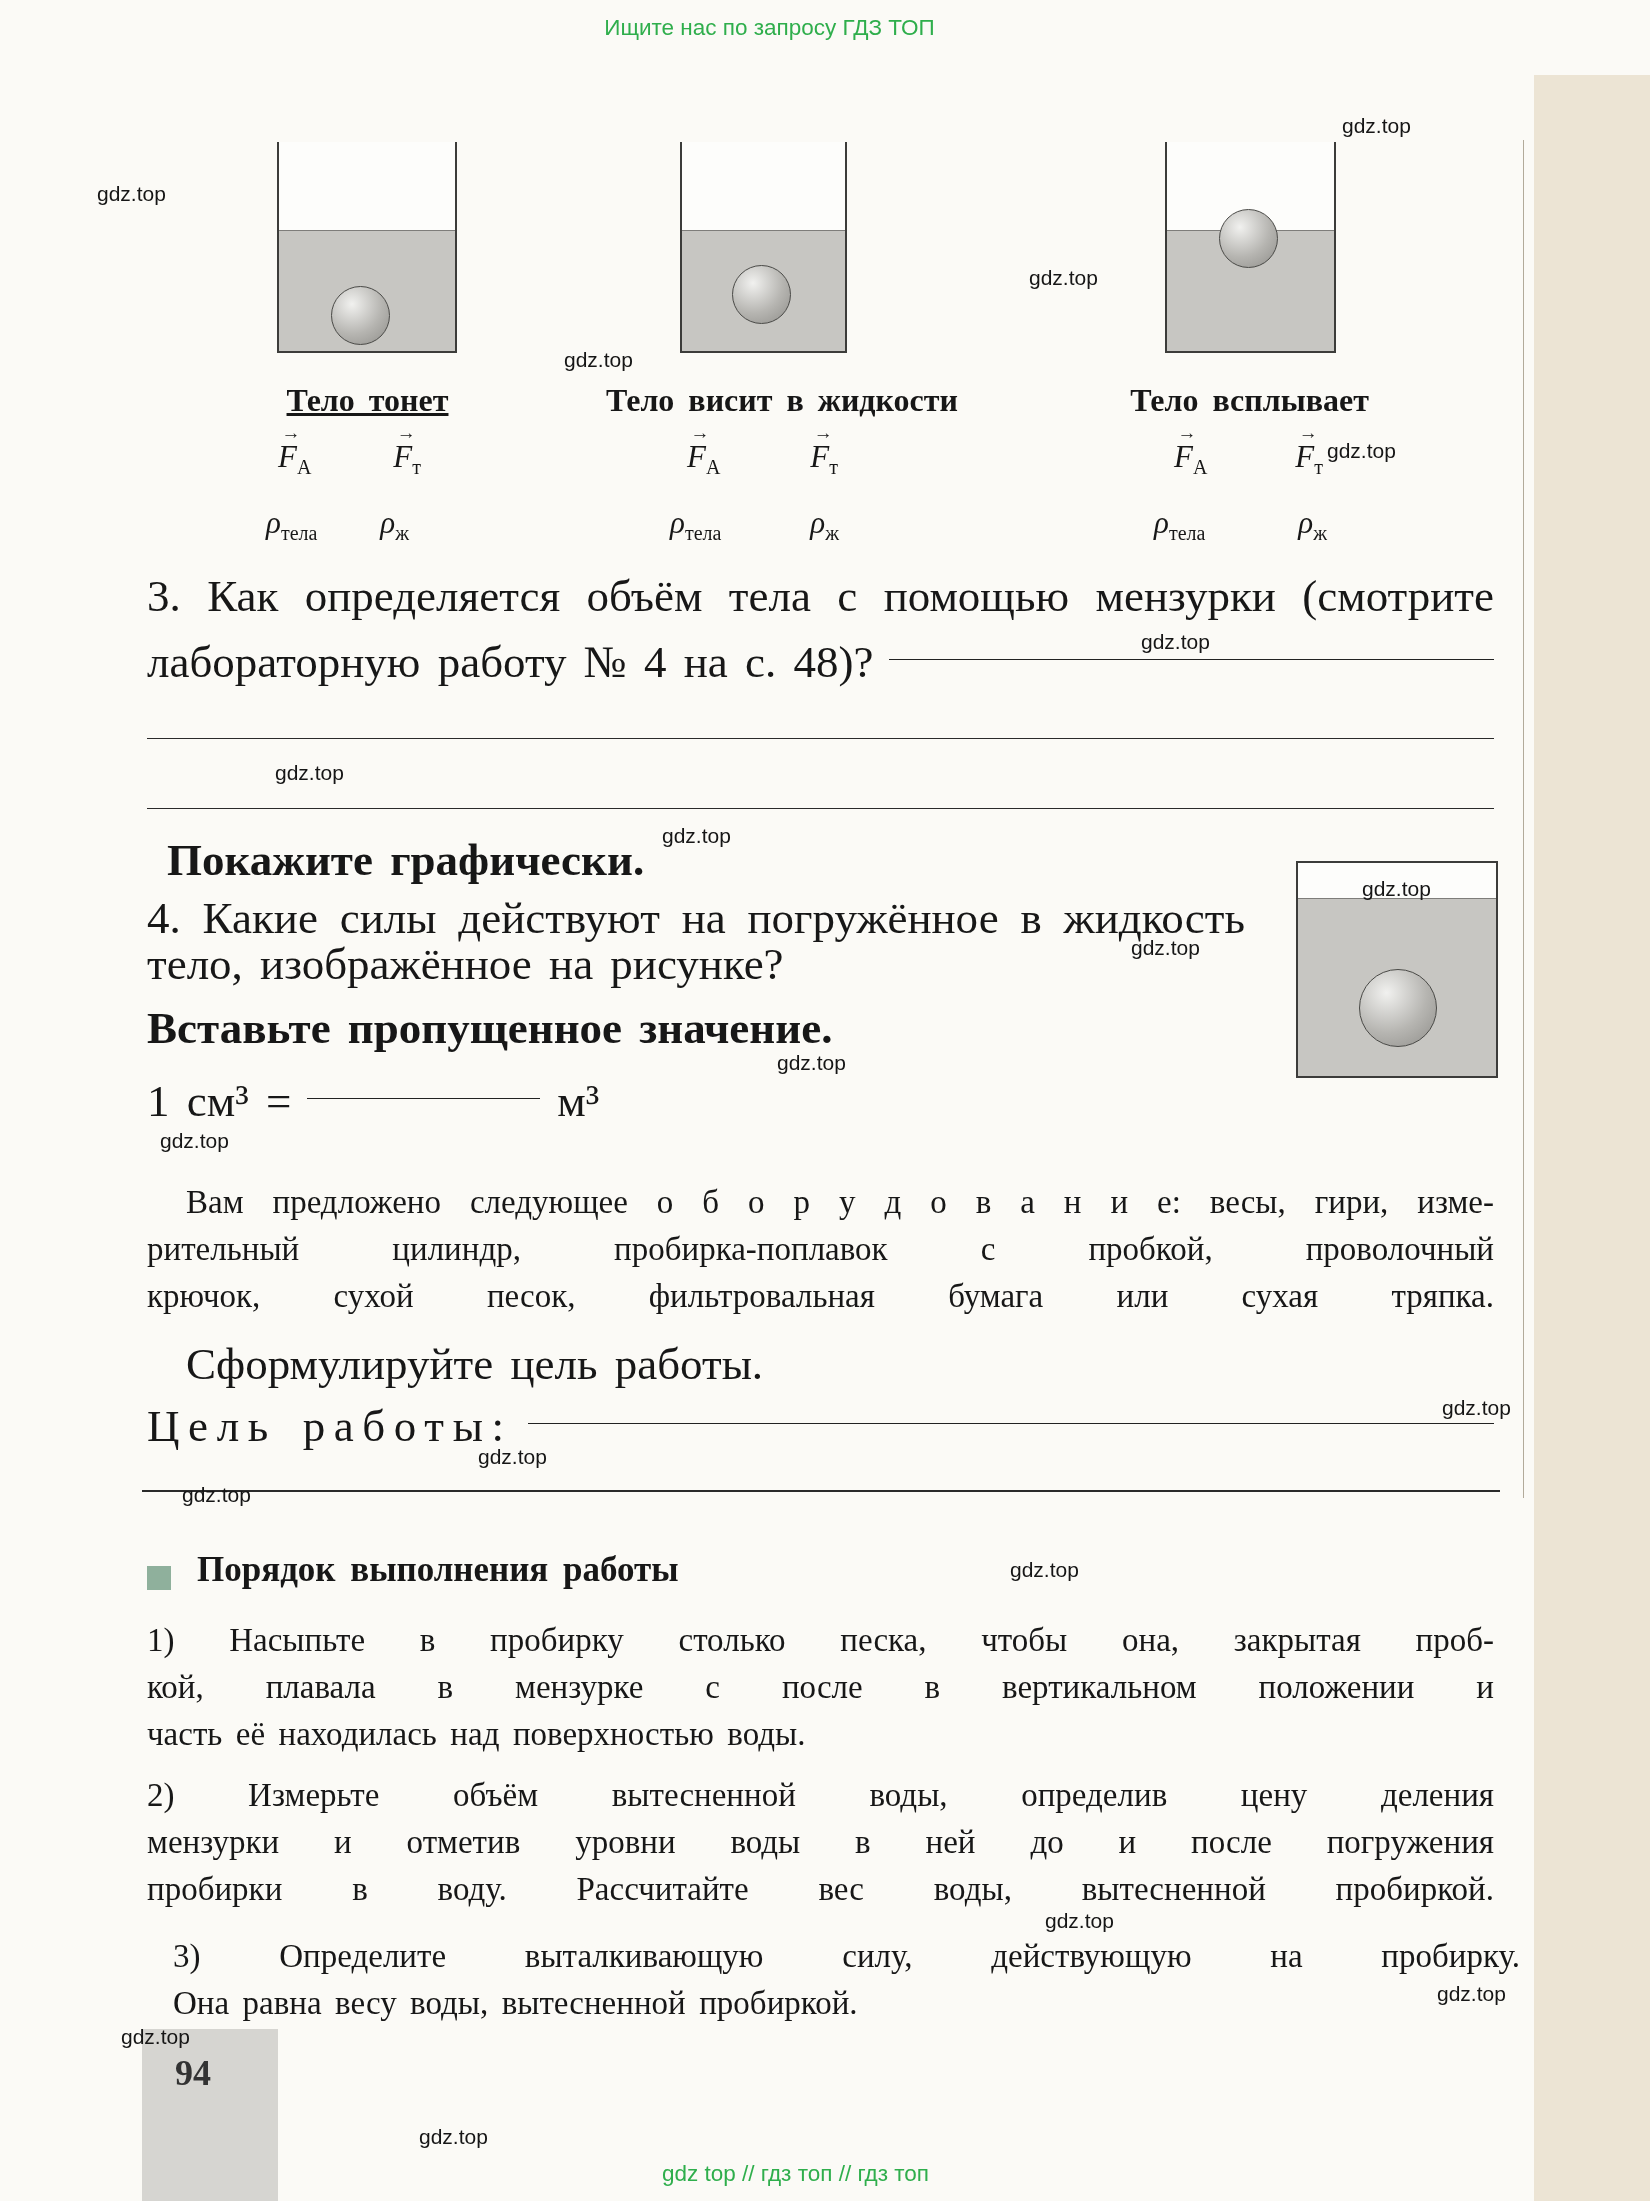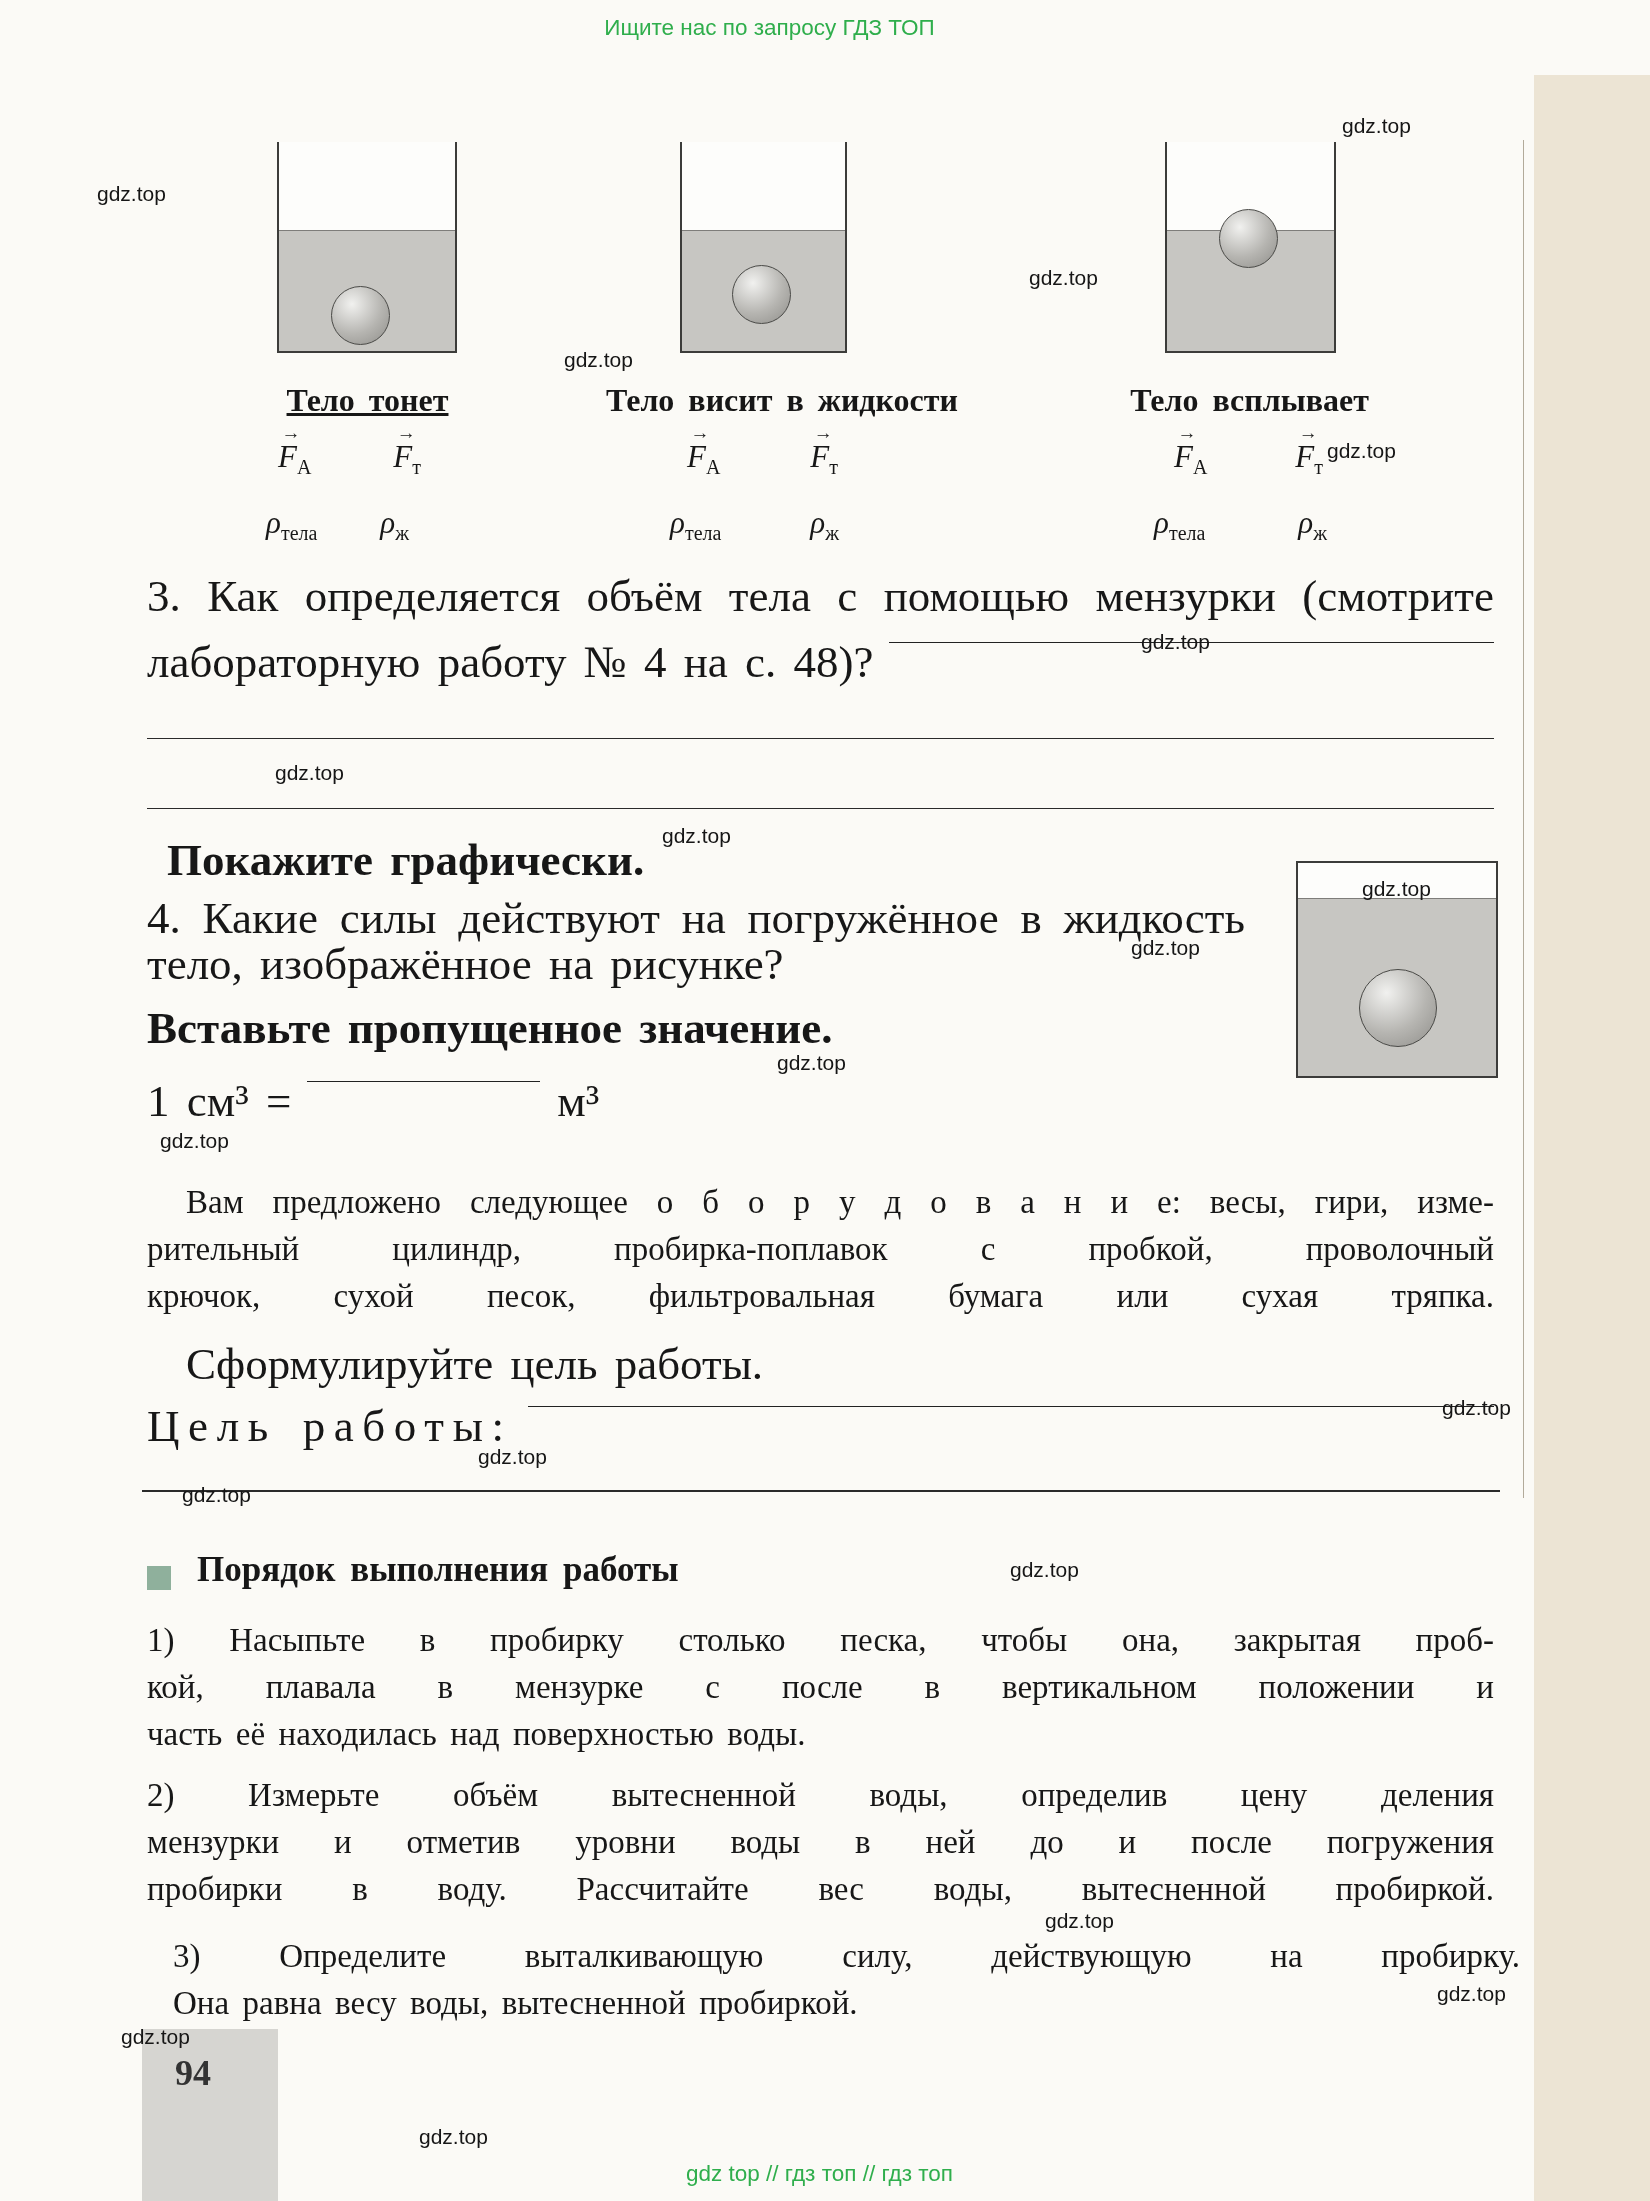--- a/index.html
+++ b/index.html
@@ -22,21 +22,21 @@
     font-size:21px;color:#161616;white-space:nowrap;z-index:5;
   }
   .banner{
     left:0;top:8.6px;width:1539px;text-align:center;
     font-family:"Liberation Sans", sans-serif;
     font-size:22.5px;color:#2fae4c;z-index:5;
   }
   .footer{
     left:0;top:2155px;width:1591px;text-align:center;
     font-family:"Liberation Sans", sans-serif;
-    font-size:22.5px;color:#2fae4c;z-index:5;padding-left:24px;
+    font-size:22.5px;color:#2fae4c;z-index:5;
   }
   
   .beaker{
     position:absolute;
     border-left:2.6px solid #3c3c3a;border-right:2.6px solid #3c3c3a;border-bottom:2.6px solid #3c3c3a;
     background:#fdfdfb;
   }
   .beaker.closed{border-top:2.6px solid #3c3c3a;}
   .water{position:absolute;left:0;right:0;bottom:0;background:#c7c6c2;border-top:1.7px solid #7e7d7a;}
   .ball{
@@ -45,21 +45,21 @@
     border:1.7px solid #4a4a47;
   }
   
   .t{position:absolute;font-size:45px;line-height:40px;word-spacing:6px;white-space:nowrap;}
   .b{font-weight:bold;}
   .caption{text-align:center;font-weight:bold;font-size:32px;}
   .jl{text-align:justify;text-align-last:justify;white-space:normal;}
   .para{position:absolute;font-size:33px;}
   .para .ln{height:47px;line-height:43px;word-spacing:5.2px;}
   .para .jl{text-align:justify;text-align-last:justify;}
-  .fillrow{display:flex;align-items:flex-start;}
+  .fillrow{display:flex;align-items:center;}
   .fill{flex:1;border-bottom:1.7px solid #222;margin-left:15.6px;margin-bottom:4.3px;}
   .fill.fixed{flex:0 0 auto;}
   .rule{border-top:1.7px solid #2a2a2a;height:0;}
   .rule3{border-top:2.6px solid #2a2a2a;height:0;}
   
   .symrow{position:absolute;display:flex;justify-content:space-between;font-size:31px;}
   .vec{position:relative;display:inline-block;font-style:italic;}
   .vec .arrow{position:absolute;top:-17.3px;left:3.5px;font-size:19px;font-style:normal;}
   .symrow sub{font-size:20px;font-style:normal;}
   .sym{font-style:italic;}

